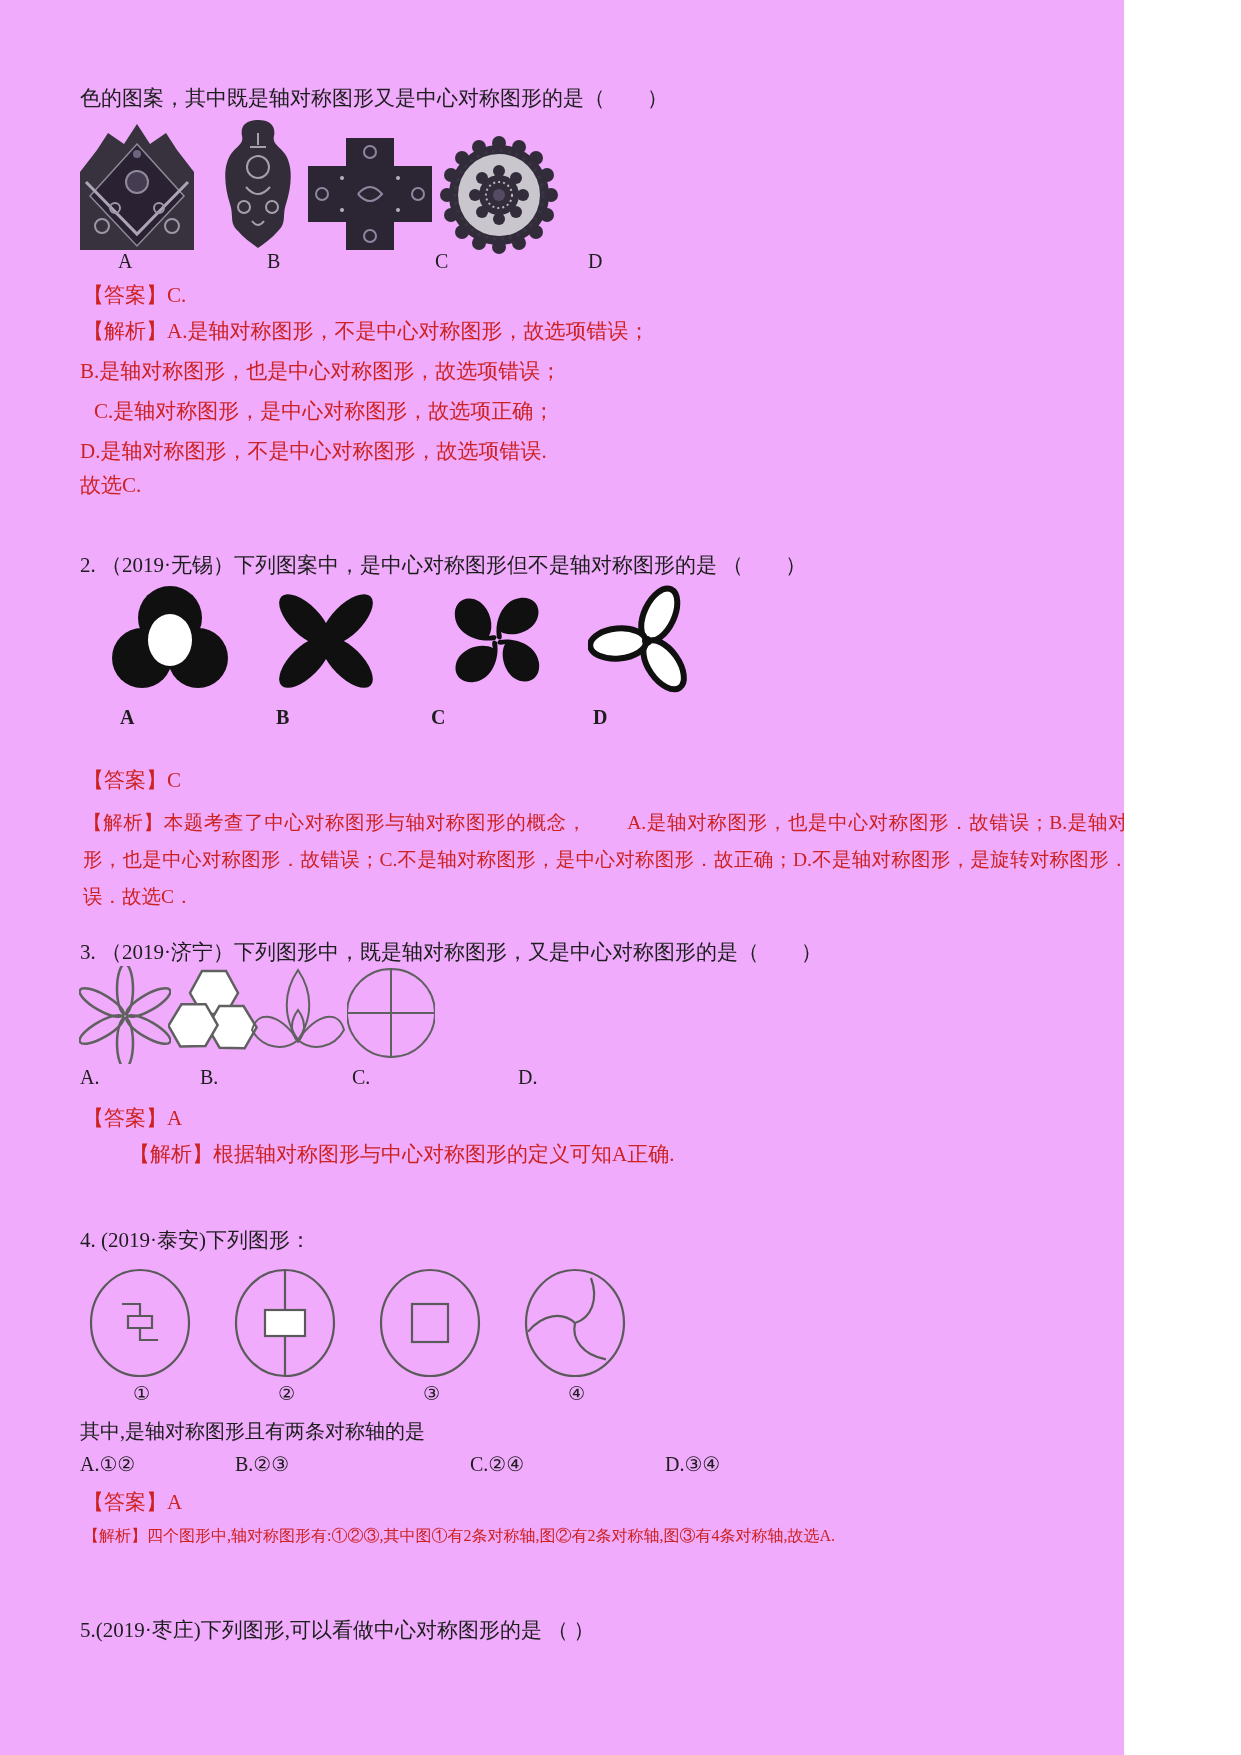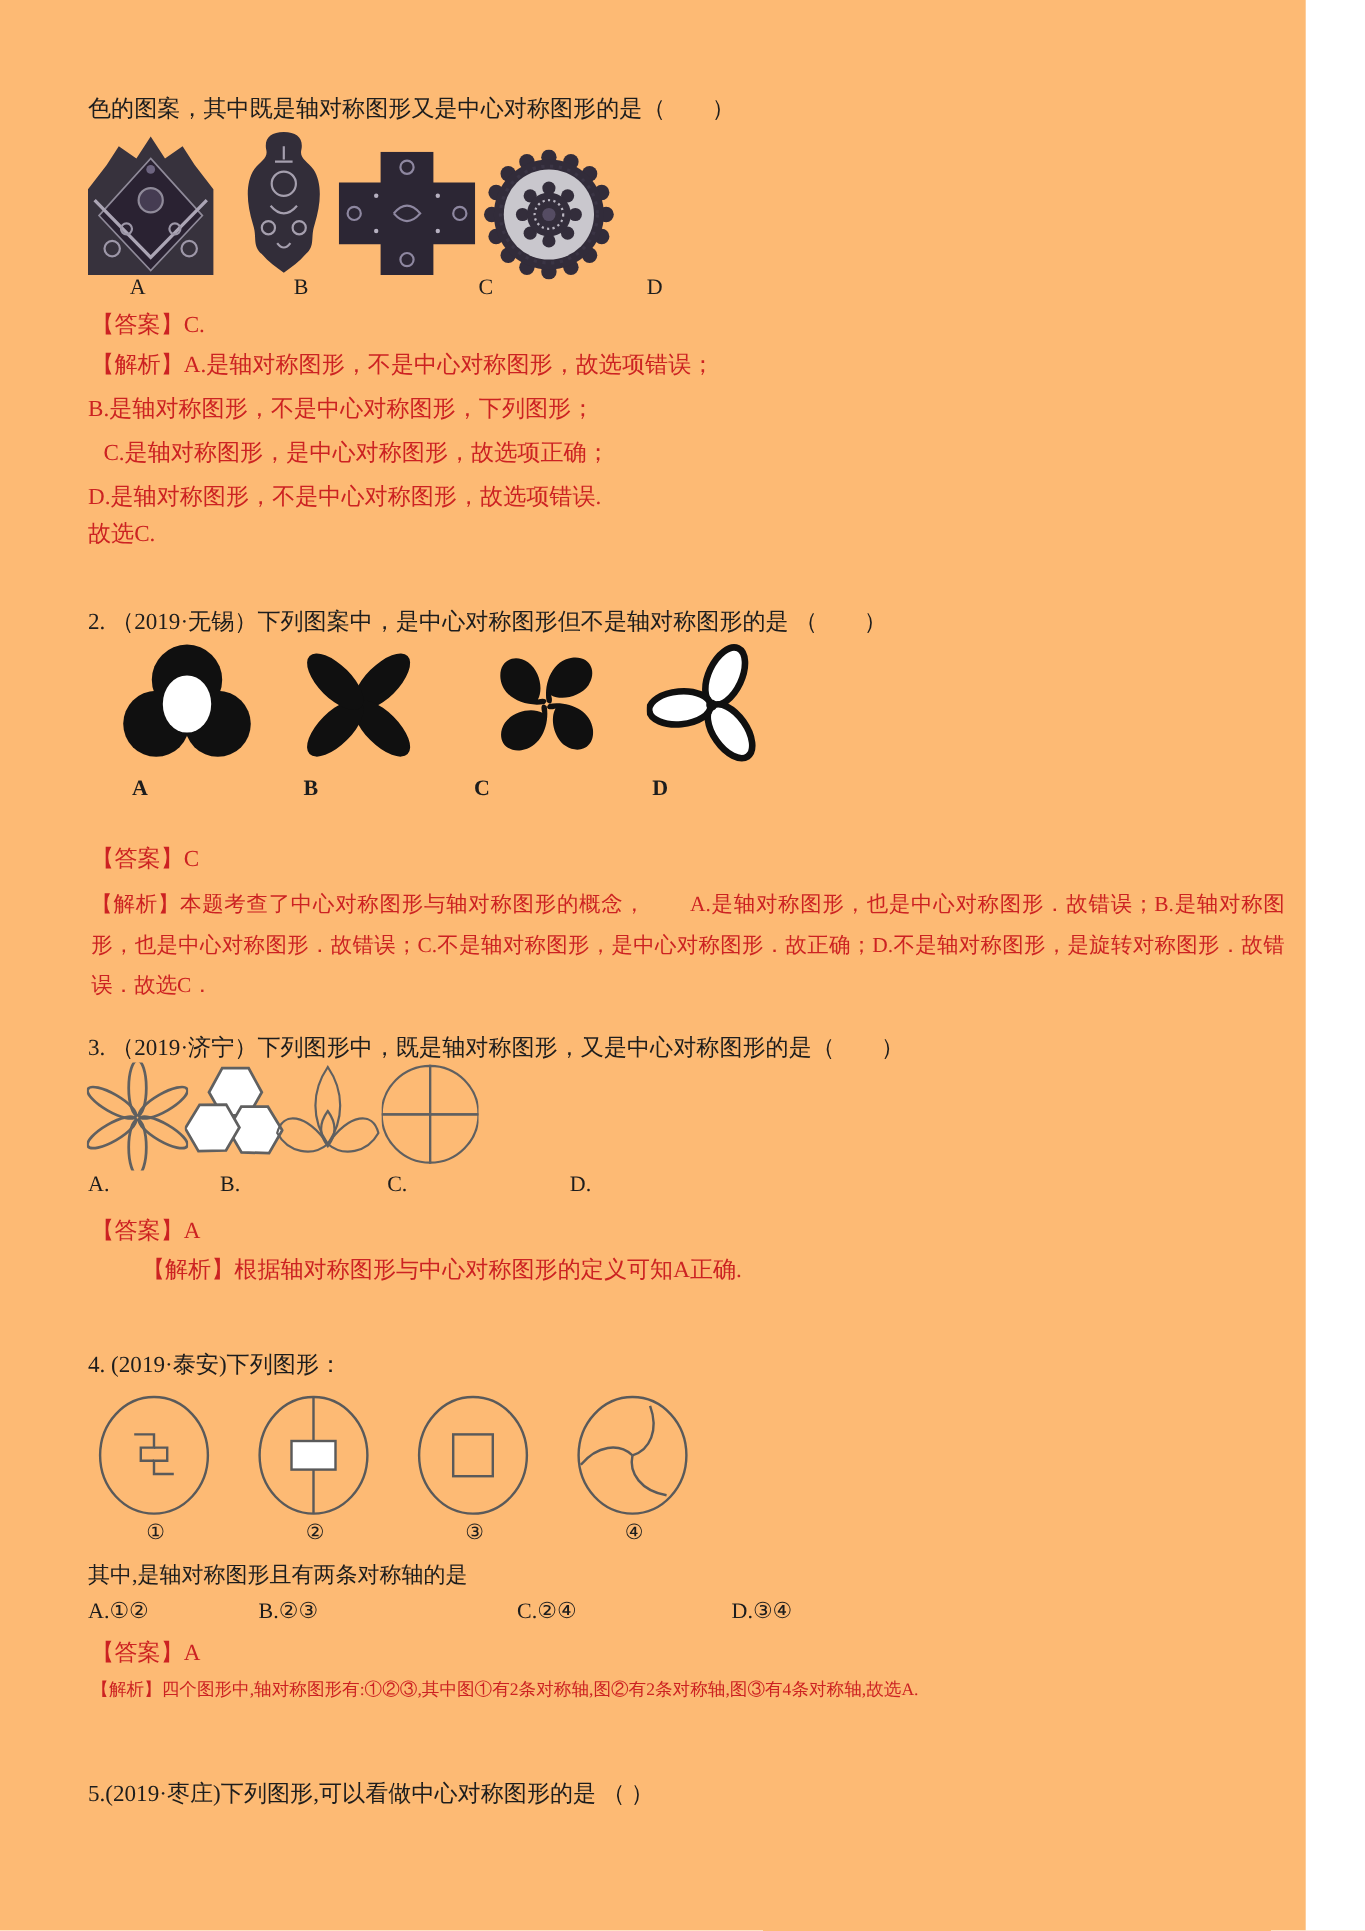--- a/index.html
+++ b/index.html
@@ -1,17 +1,17 @@
 <!DOCTYPE html>
 <html><head>
 <meta charset="utf-8">
 <style>
   html,body{margin:0;padding:0;background:#ffffff;}
-  #page{position:relative;width:1187px;height:1755px;background:#fdba74;overflow:hidden;
-        font-family:"Liberation Serif","DejaVu Serif",serif;color:#1d1d1d;}
+  #page{position:relative;width:1085px;height:1755px;background:#f0abfc;overflow:hidden;
+        font-family:"Liberation Serif","DejaVu Serif",serif;color:#1d1d1d;padding-left:39px;}
   .abs{position:absolute;white-space:nowrap;}
   .blk{color:#1d1d1d;}
   .red{color:#cc2222;}
   .t21{font-size:21px;}
   .t20{font-size:20px;}
   .t19{font-size:16px;}
   .lbl{font-size:20px;}
   .blbl{font-size:20px;font-weight:bold;}
   .circnum{font-size:19px;font-family:"DejaVu Sans","Liberation Serif",serif;}
   .para{white-space:normal;text-align:justify;line-height:37px;}
@@ -104,21 +104,21 @@
     <circle cx="63" cy="59" r="6" fill="#554c63"></circle>
   </svg>
 
   <div class="abs lbl blk" style="left:118px;top:250px;">A</div>
   <div class="abs lbl blk" style="left:267px;top:250px;">B</div>
   <div class="abs lbl blk" style="left:435px;top:250px;">C</div>
   <div class="abs lbl blk" style="left:588px;top:250px;">D</div>
 
   <div class="abs t21 red" style="left:83px;top:281px;">【答案】C.</div>
   <div class="abs t21 red" style="left:83px;top:317px;">【解析】A.是轴对称图形，不是中心对称图形，故选项错误；</div>
-  <div class="abs t21 red" style="left:80px;top:357px;">B.是轴对称图形，不是中心对称图形，下列图形；</div>
+  <div class="abs t21 red" style="left:80px;top:357px;">B.是轴对称图形，也是中心对称图形，故选项错误；</div>
   <div class="abs t21 red" style="left:94px;top:397px;">C.是轴对称图形，是中心对称图形，故选项正确；</div>
   <div class="abs t21 red" style="left:80px;top:437px;">D.是轴对称图形，不是中心对称图形，故选项错误.</div>
   <div class="abs t21 red" style="left:80px;top:471px;">故选C.</div>
 
   <div class="abs t21 blk" style="left:80px;top:551px;">2. （2019·无锡）下列图案中，是中心对称图形但不是轴对称图形的是 （　　）</div>
 
   <svg class="abs" style="left:94px;top:584px;" width="152" height="114" viewBox="0 0 152 114">
     <g fill="#101010">
       <circle cx="76" cy="34" r="32"></circle>
       <circle cx="48" cy="74" r="30"></circle>

